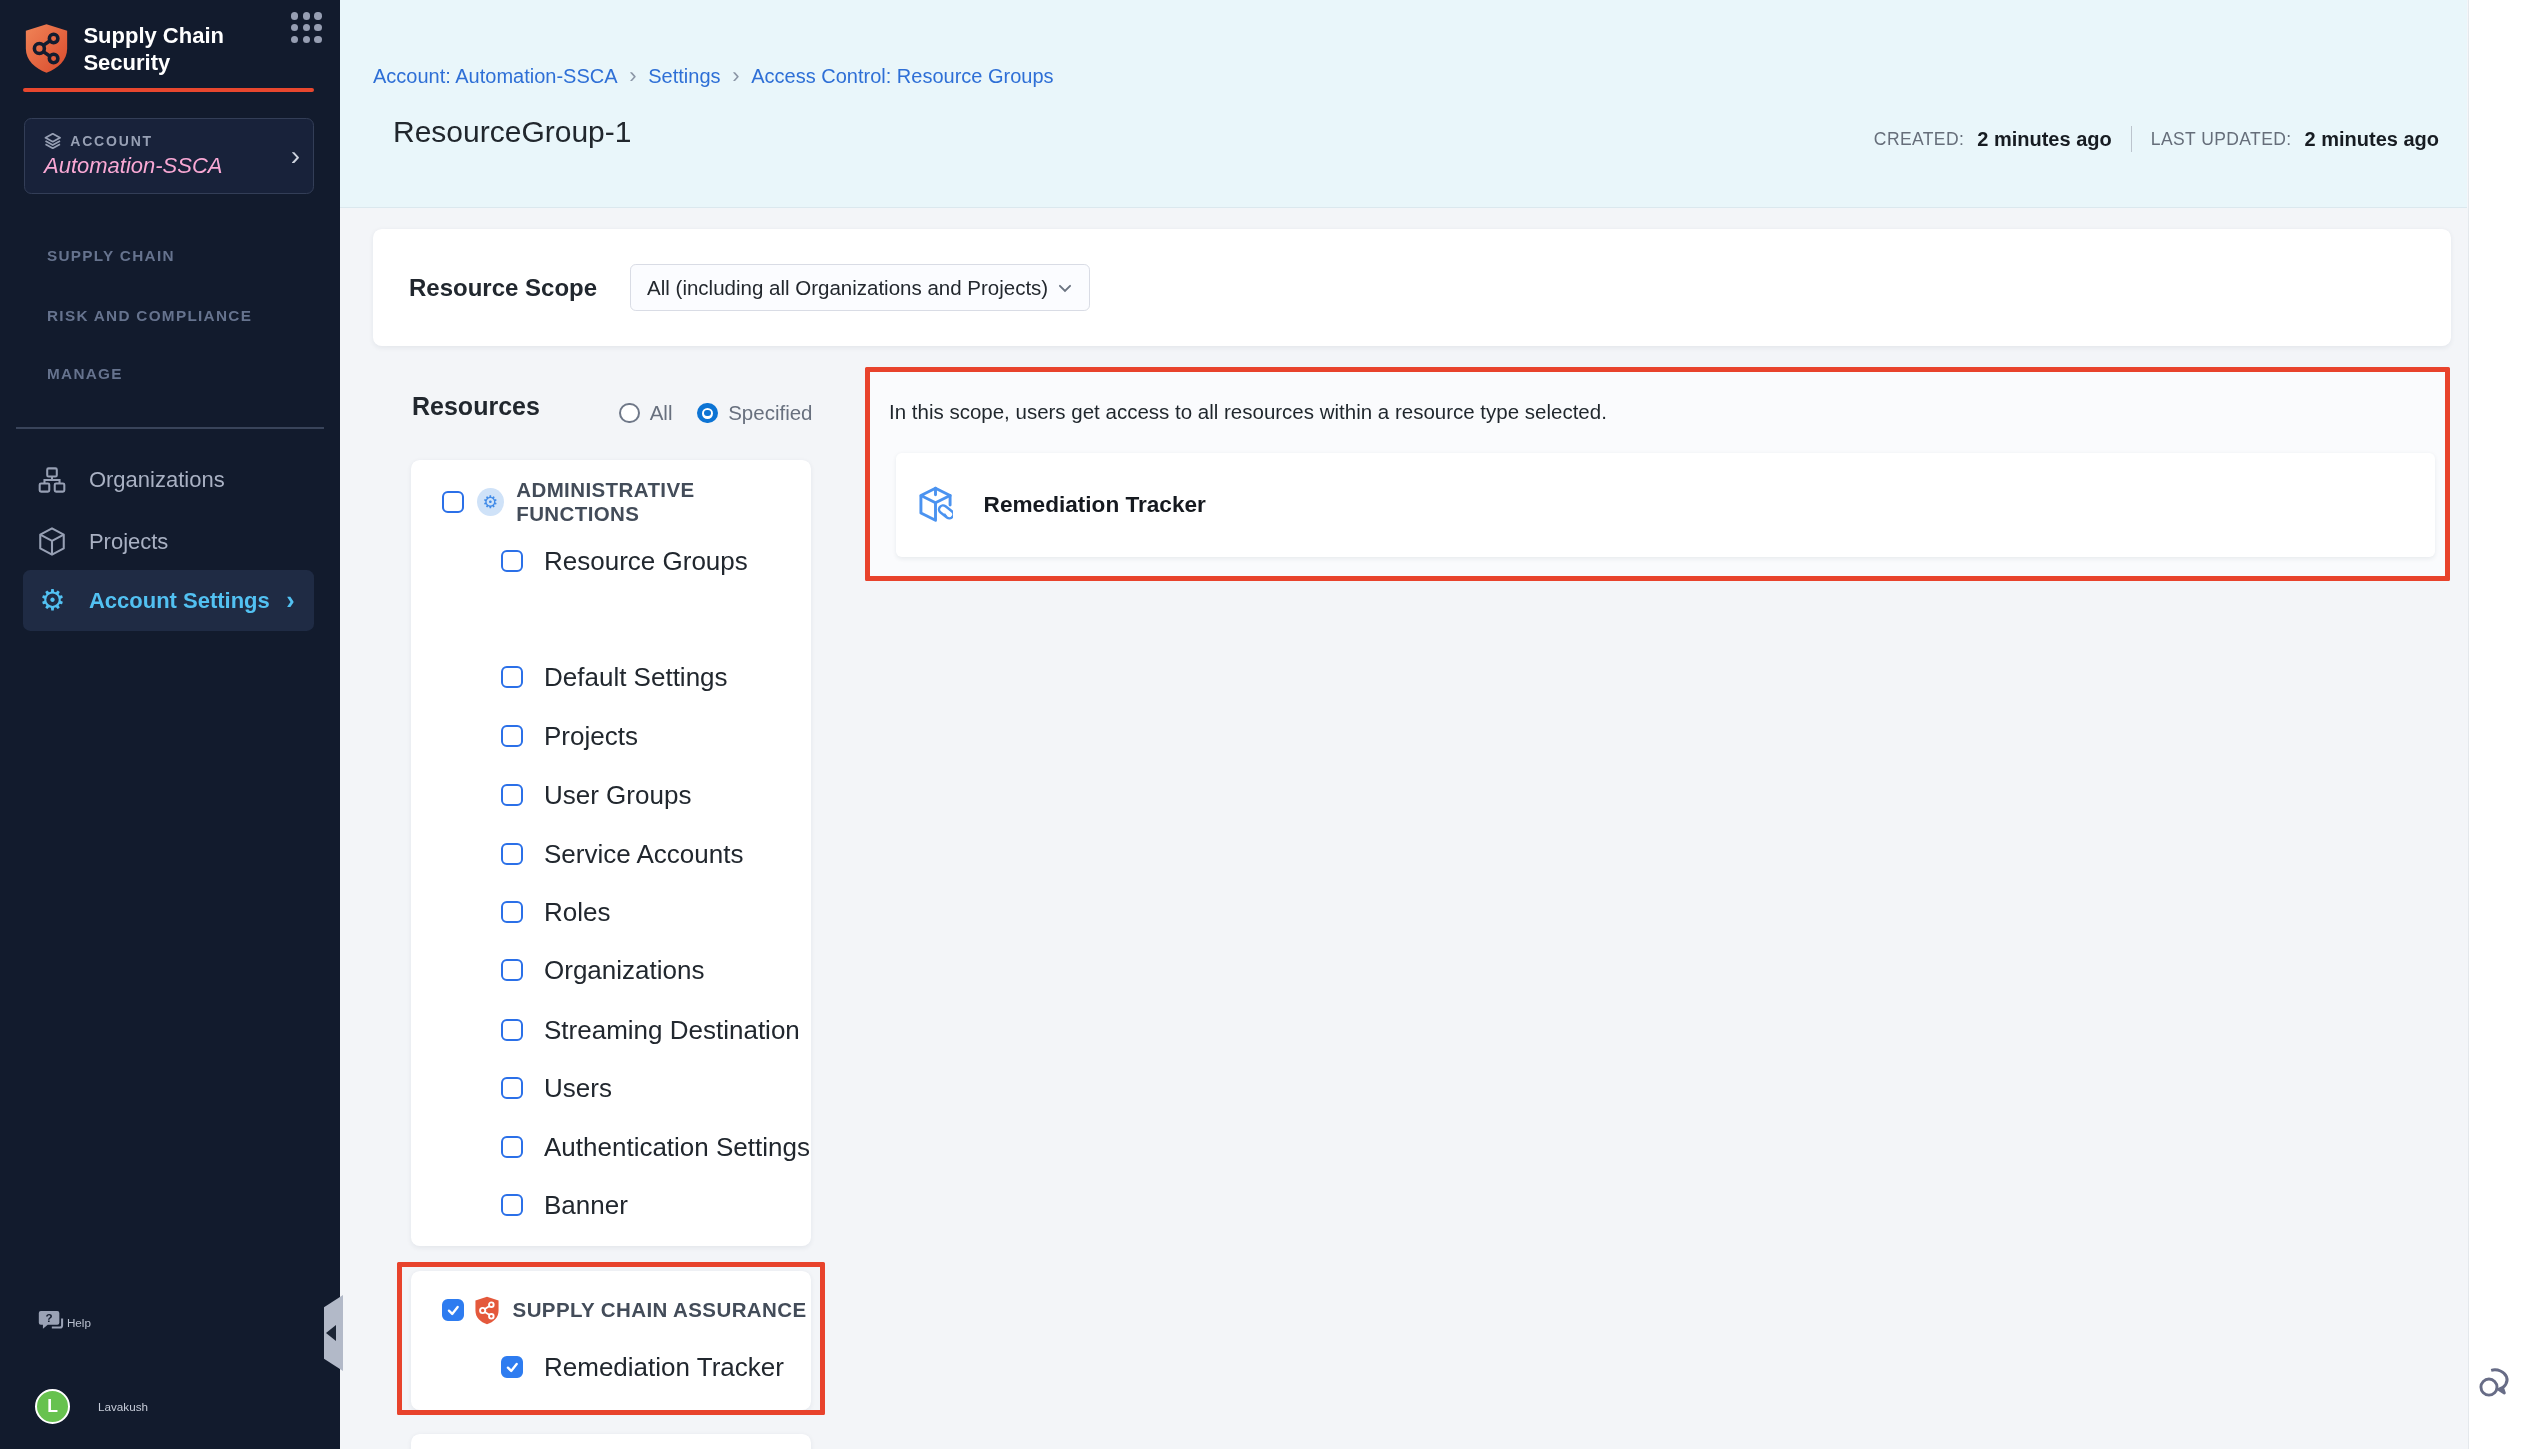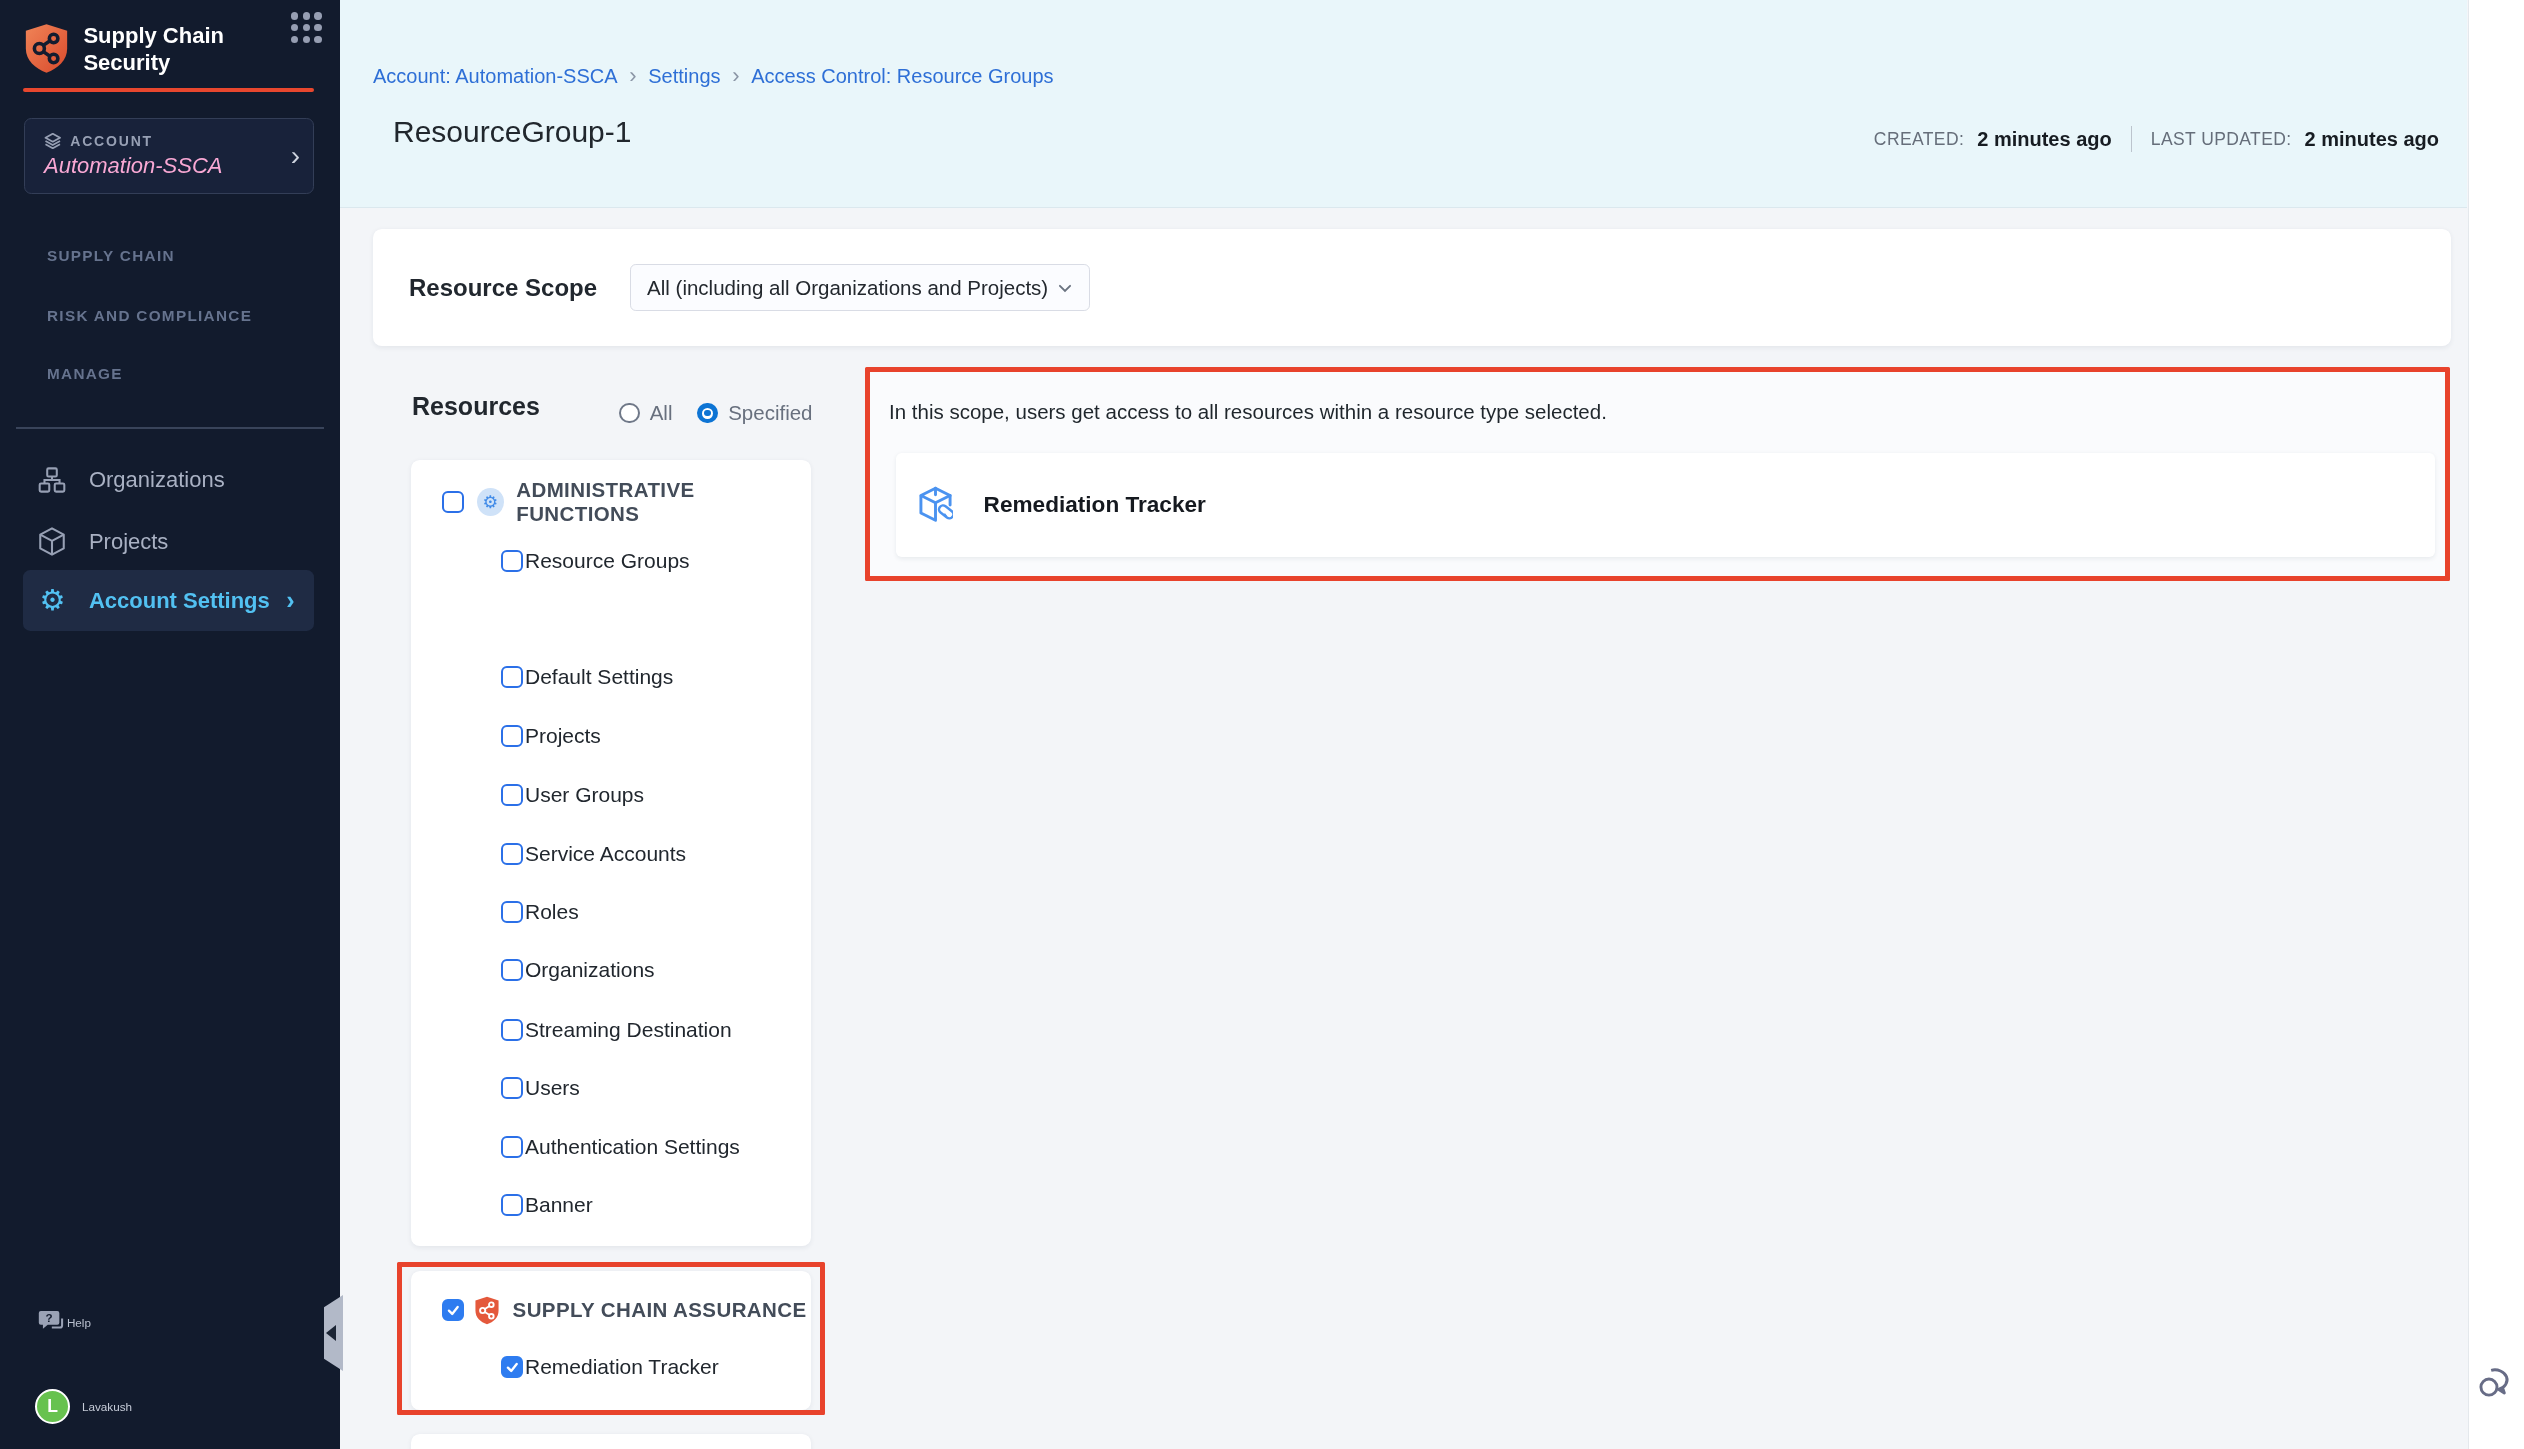--- a/index.html
+++ b/index.html
@@ -67,21 +67,21 @@
 
   #list-card { left:411px; top:460px; width:400px; height:786px; z-index:4; }
   #sca-card  { left:411px; top:1271px; width:400px; height:139px; z-index:4; }
   #next-card { left:411px; top:1434px; width:400px; height:58px; z-index:4; }
   .chk-row { position:absolute; height:58px; display:flex; align-items:center; width:100%; cursor:pointer; }
   .cb { width:22px; height:22px; border:2.2px solid #2b70e8; border-radius:5.8px; background:#fff; flex:0 0 auto; }
   .cb.checked { background:#2e7cf0; border-color:#2e7cf0; display:flex; align-items:center; justify-content:center; }
   .cb.checked svg { width:14.6px; height:14.6px; }
   .grp-badge { width:28px; height:28px; border-radius:50%; background:#cfe2f8; color:#3f8ae8; font-size:17.5px; display:flex; align-items:center; justify-content:center; margin-left:13px; }
   .grp-label { font-size:20.5px; font-weight:600; color:#434c59; letter-spacing:0.4px; margin-left:12.4px; }
-  .item-label { font-size:21px; color:#21272e; margin-left:2px; }
+  .item-label { font-size:26px; color:#21272e; margin-left:21px; }
   .sca-shield { width:26px; height:29px; margin-left:10.2px; }
 
   
   .annot { position:absolute; border:5.1px solid #e8432c; z-index:10; pointer-events:none; }
   #annot-left { left:397px; top:1262px; width:428px; height:153px; border-radius:1.5px; }
   #annot-right { left:865px; top:367px; width:1585px; height:214px; border-radius:1.5px; pointer-events:auto; background:#fafbfd; z-index:3; }
   .scope-msg { position:absolute; left:19px; top:28px; font-size:20.5px; color:#1f262c; }
   .res-type-card { position:absolute; left:25.6px; top:81px; width:1539px; height:104px; background:#fff; border-radius:5.8px; box-shadow:0 1.5px 4.4px rgba(30,45,70,.08); display:flex; align-items:center; }
   .res-type-card .cube { width:35px; height:38px; margin-left:22px; }
   .res-type-name { font-size:22.6px; font-weight:700; color:#15191f; margin-left:31px; }
@@ -180,21 +180,21 @@
         <path d="M4 3 h24 a3 3 0 0 1 3 3 v14 a3 3 0 0 1 -3 3 h-14 l-7 6 v-6 h-3 a3 3 0 0 1 -3 -3 v-14 a3 3 0 0 1 3 -3 z" fill="#9aa2b5"></path>
         <text x="16" y="19" font-size="17" font-weight="bold" fill="#121b2d" text-anchor="middle">?</text>
         <path d="M35 14 v10 a3 3 0 0 1 -3 3 h-12" fill="none" stroke="#9aa2b5" stroke-width="3"></path>
       </svg>
     </span>
     <span class="nlabel" style="color:#b9c0cf">Help</span>
   </div>
 
   <div class="bottom-row" style="top:1381px">
     <span class="avatar">L</span>
-    <span class="nlabel" style="margin-left:12px;color:#c6ccd8">Lavakush</span>
+    <span class="nlabel" style="margin-left:28px;color:#c6ccd8">Lavakush</span>
   </div>
 </aside>
 
 <div class="collapse-tab">
   <span class="tri"></span>
 </div>
 
 <div id="header-band">
   <div class="breadcrumb">
     <span class="crumb">Account: Automation-SSCA</span>

